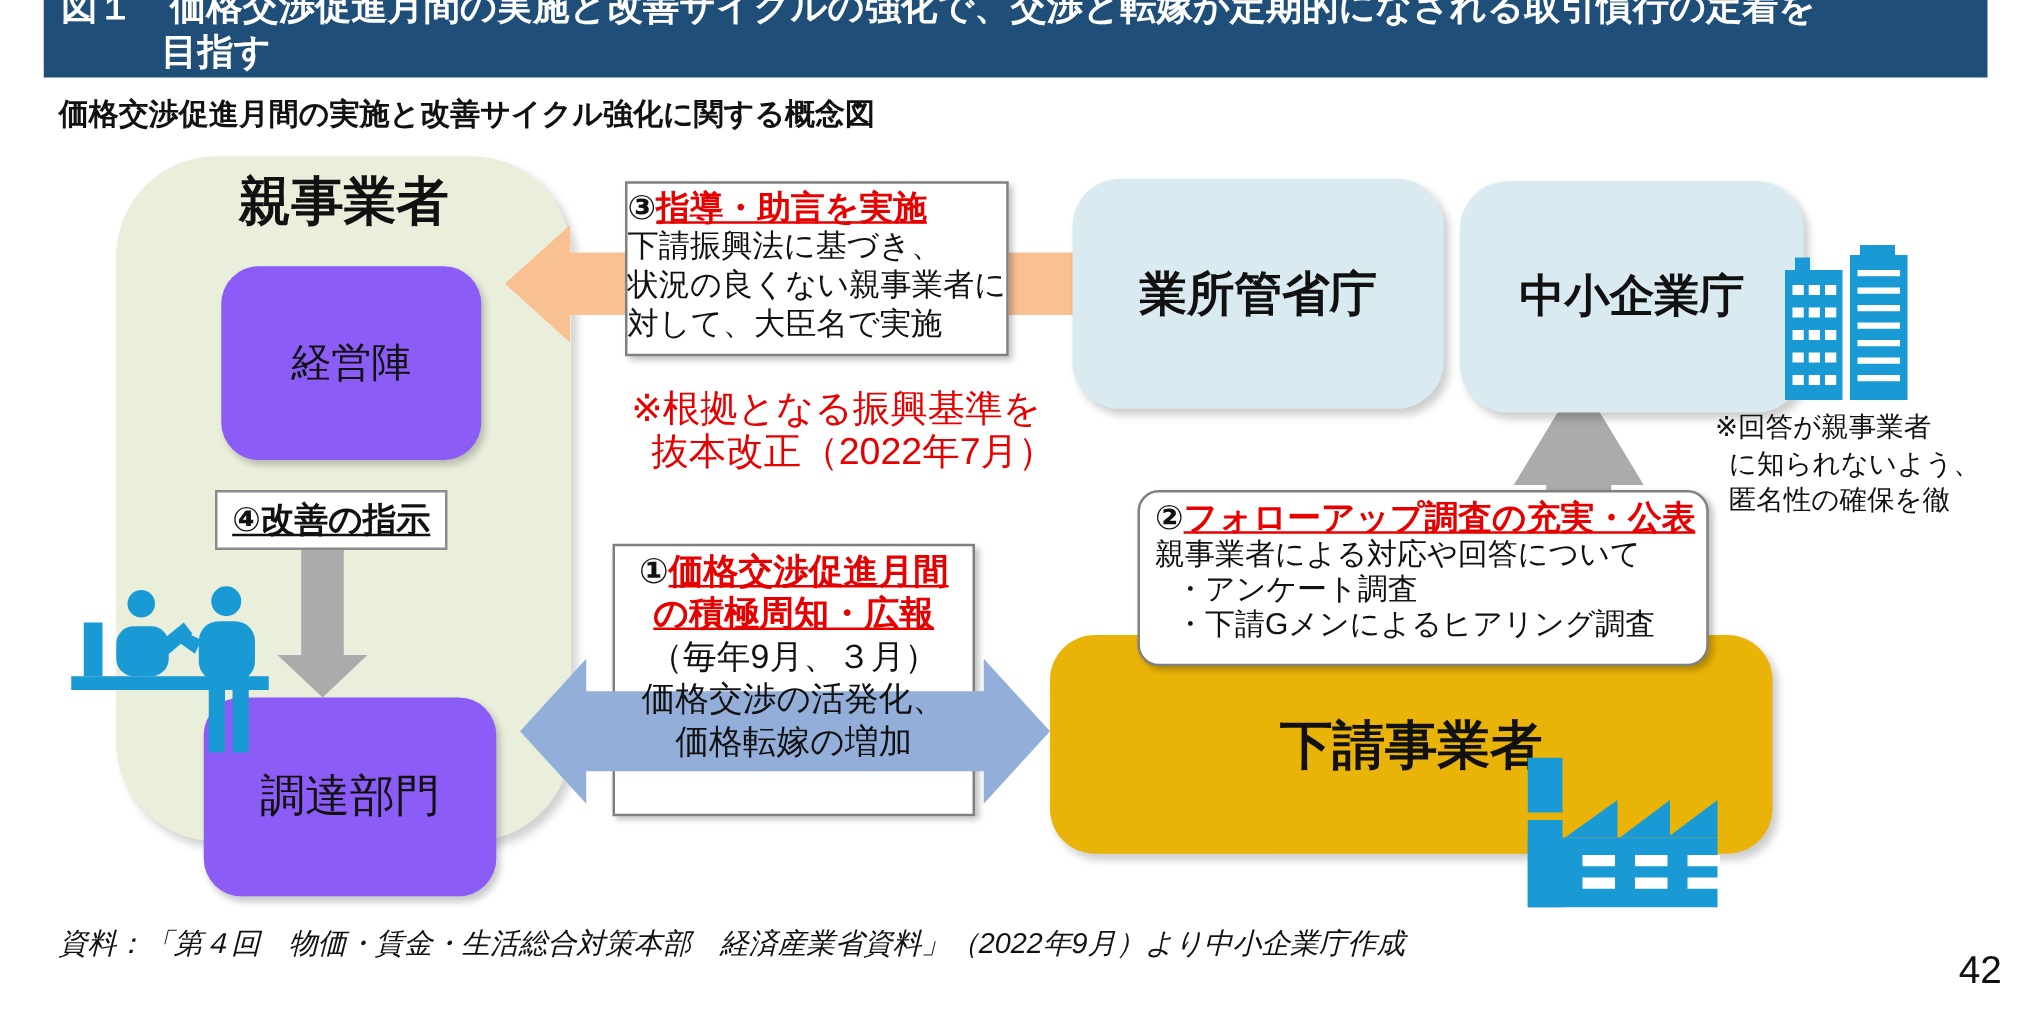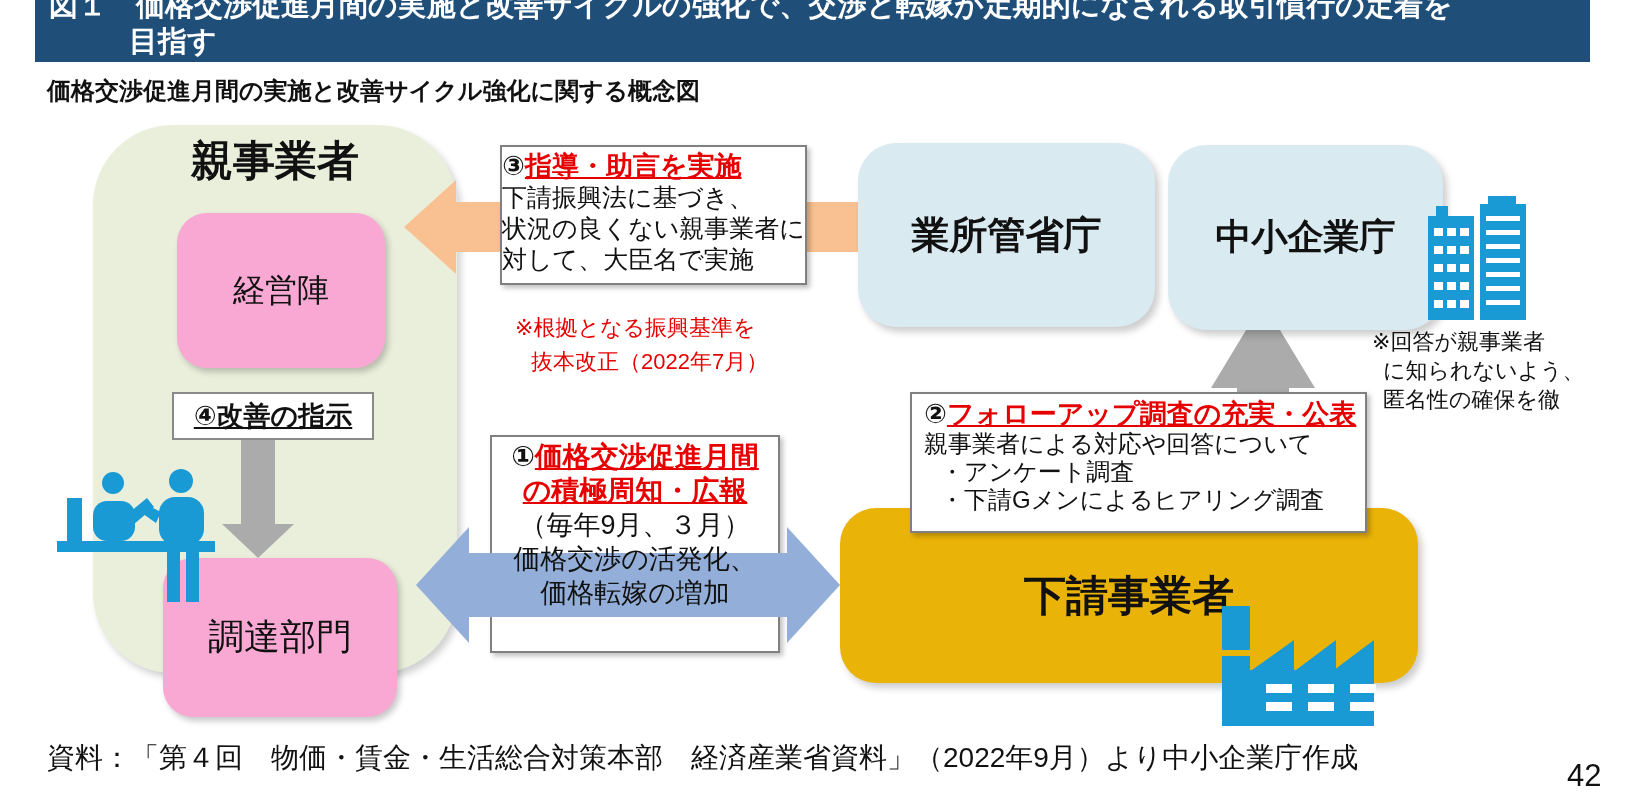--- a/index.html
+++ b/index.html
@@ -9,25 +9,25 @@
   
   .title-bar{position:absolute;left:35px;top:0;width:1555px;height:62px;background:#1F4E79;overflow:hidden;}
   .title-l1{position:absolute;left:14px;top:-14px;font-size:29px;font-weight:bold;color:#fff;white-space:nowrap;}
   .title-l2{position:absolute;left:94px;top:22px;font-size:29px;font-weight:bold;color:#fff;white-space:nowrap;}
   .subtitle{position:absolute;left:47px;top:75px;font-size:24px;font-weight:bold;white-space:nowrap;}
 
   
   .green-box{position:absolute;left:93px;top:125px;width:364px;height:548px;background:#EAEFDC;
              border-radius:80px;box-shadow:4px 5px 7px rgba(0,0,0,.18);z-index:0;}
   .oya-title{position:absolute;left:93px;top:133px;width:364px;text-align:center;font-size:42px;font-weight:bold;z-index:1;}
-  .card{position:absolute;background:#f9a8d4;border-radius:30px;box-shadow:3px 4px 6px rgba(0,0,0,.22);
+  .card{position:absolute;background:#8b5cf6;border-radius:30px;box-shadow:3px 4px 6px rgba(0,0,0,.22);
         display:flex;align-items:center;justify-content:center;z-index:1;}
   .keiei{left:177px;top:213px;width:208px;height:155px;font-size:32px;}
   .choutatsu{left:163px;top:558px;width:234px;height:159px;font-size:36px;z-index:2;}
-  .kaizen{position:absolute;left:172px;top:392px;width:202px;height:48px;background:#fff;border:2px solid #8a8a8a;
+  .kaizen{position:absolute;left:172px;top:392px;width:186px;height:48px;background:#fff;border:2px solid #8a8a8a;
           display:flex;align-items:center;justify-content:center;font-size:27px;font-weight:bold;z-index:1;box-sizing:border-box;}
   .kaizen span{text-decoration:underline;}
 
   
   .down-shaft{position:absolute;left:241px;top:440px;width:34px;height:86px;background:#ABABAB;z-index:1;}
   .down-head{position:absolute;left:222px;top:524px;width:0;height:0;
              border-left:36px solid transparent;border-right:36px solid transparent;border-top:34px solid #ABABAB;z-index:1;}
   .up-head{position:absolute;left:1211px;top:302px;width:0;height:0;
            border-left:52px solid transparent;border-right:52px solid transparent;border-bottom:86px solid #ABABAB;z-index:1;}
   .up-shaft{position:absolute;left:1237px;top:386px;width:52px;height:10px;background:#ABABAB;z-index:1;}
@@ -36,24 +36,24 @@
   .orange-shaft{position:absolute;left:450px;top:202px;width:420px;height:50px;background:#F9C191;z-index:0;}
   .orange-head{position:absolute;left:404px;top:180px;width:0;height:0;
                border-top:47px solid transparent;border-bottom:47px solid transparent;border-right:52px solid #F9C191;z-index:0;}
 
   
   .info-box{position:absolute;background:#fff;border:2px solid #808080;box-shadow:3px 3px 5px rgba(0,0,0,.25);box-sizing:border-box;}
   .box3{left:500px;top:145px;width:307px;height:140px;z-index:2;text-align:left;padding-top:3px;}
   .box3 .rt{font-size:27px;font-weight:bold;line-height:32px;}
   .box3 .b{font-size:25px;line-height:31px;}
   .red-u{color:#E60000;text-decoration:underline;}
-  .red-note{position:absolute;left:505px;top:311px;color:#E60000;font-size:22px;line-height:34px;z-index:1;margin-left:10px;}
+  .red-note{position:absolute;left:505px;top:311px;color:#E60000;font-size:30px;line-height:34px;z-index:1;}
   .red-note .l2{padding-left:16px;}
 
-  .box2{left:910px;top:392px;width:457px;height:141px;z-index:3;padding:4px 0 0 12px;}
+  .box2{left:910px;top:392px;width:457px;height:141px;z-index:3;padding:4px 0 0 12px;border-radius:17px;}
   .box2 .rt{font-size:27px;font-weight:bold;line-height:32px;}
   .box2 .b{font-size:24px;line-height:28px;}
   .box2 .indent{padding-left:16px;}
 
   .box1-frame{position:absolute;left:490px;top:435px;width:290px;height:218px;background:#fff;border:2px solid #808080;
               box-shadow:3px 3px 5px rgba(0,0,0,.25);z-index:1;box-sizing:border-box;}
   .box1-content{position:absolute;left:490px;top:440px;width:290px;text-align:center;z-index:3;}
   .box1-content .rt{font-size:28px;font-weight:bold;line-height:34px;}
   .box1-content .b{font-size:27px;line-height:34px;}
 
@@ -71,21 +71,21 @@
   .chusho{left:1168px;top:145px;width:275px;height:185px;font-size:36px;}
 
   
   .sub-box{position:absolute;left:840px;top:508px;width:578px;height:175px;background:#eab308;border-radius:36px;
            box-shadow:4px 5px 7px rgba(0,0,0,.2);display:flex;align-items:center;justify-content:center;
            font-size:42px;font-weight:bold;z-index:2;}
 
   
   .anon-note{position:absolute;left:1372px;top:327px;font-size:22px;line-height:29px;z-index:2;}
   .anon-note div+div{padding-left:11px;}
-  .source{position:absolute;left:47px;top:739px;font-size:28px;white-space:nowrap;}
+  .source{position:absolute;left:47px;top:739px;font-size:23px;white-space:nowrap;font-style:italic;}
   .pagenum{position:absolute;left:1567px;top:758px;font-size:31px;}
 
   
   .icon{position:absolute;z-index:3;}
   .people-icon{left:55px;top:468px;}
   .factory-icon{left:1222px;top:606px;}
   .buildings-icon{left:1428px;top:194px;}
 </style>
 </head>
 <body>

